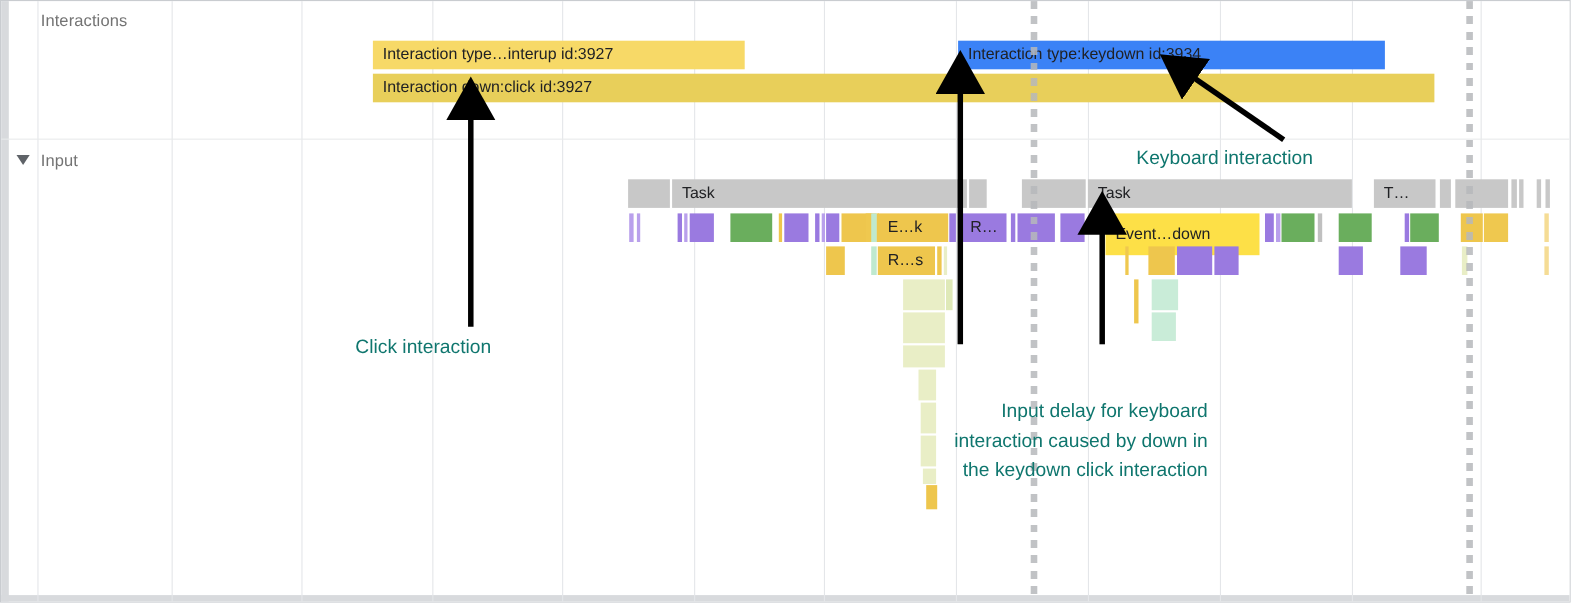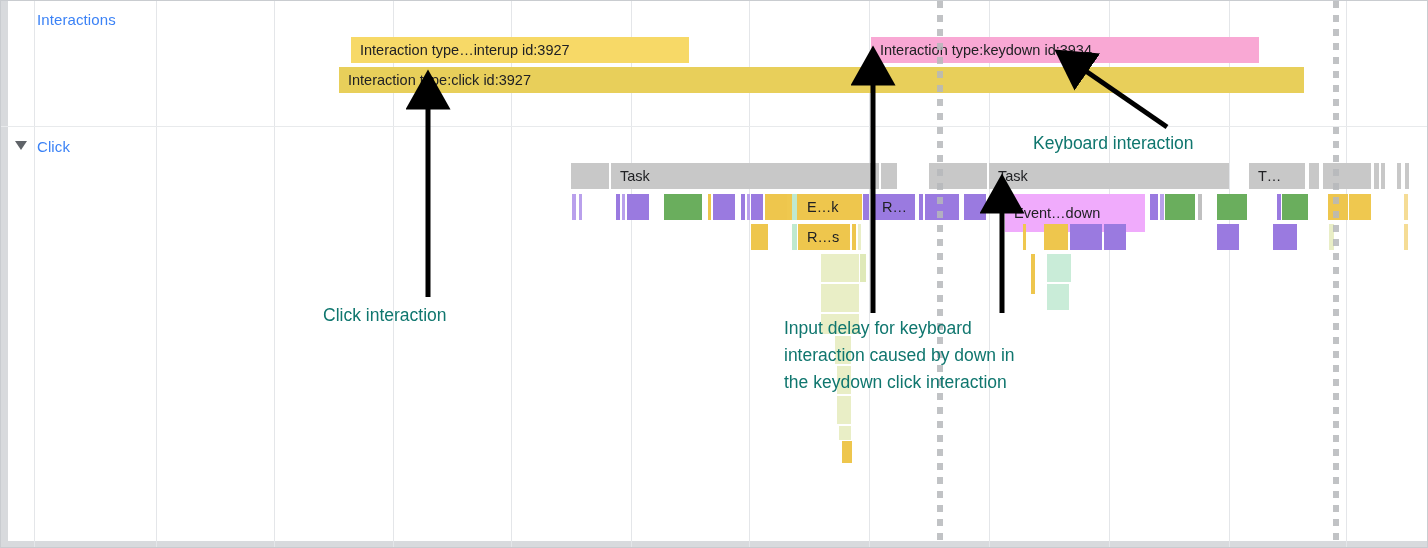--- a/index.html
+++ b/index.html
@@ -58,21 +58,21 @@
       to bottom,
       #b6b8bb 0px, #b6b8bb 7px,
       rgba(255,255,255,0) 7px, rgba(255,255,255,0) 14px);
     opacity: .85;
     z-index: 7;
   }
   
   .track-label {
     position: absolute;
     font-size: 15px;
-    color: #3b82f6;
+    color: #737373;
     white-space: nowrap;
     letter-spacing: .1px;
   }
   .tri {
     position: absolute;
     width: 0; height: 0;
     border-left: 6px solid transparent;
     border-right: 6px solid transparent;
     border-top: 9px solid #5f6368;
   }
@@ -82,33 +82,33 @@
     box-sizing: border-box;
     overflow: hidden;
     font-size: 14.5px;
     color: #202124;
     line-height: 1;
     display: flex;
     align-items: center;
     white-space: nowrap;
   }
   .bar.lbl { padding-left: 9px; }
-  .int-a { background: #f7d967; margin-left: 12px; }
+  .int-a { background: #f7d967; }
   .int-b { background: #e8cf5a; }
-  .int-key { background: #f9a8d4; }
+  .int-key { background: #3b82f6; }
   
   .anno {
     position: absolute;
     font-size: 17.5px;
     color: #0f766e;
     line-height: 1.55;
     white-space: nowrap;
     z-index: 9;
   }
-  .anno.center { text-align: left; }
+  .anno.center { text-align: right; margin-top: 45px; }
   .arrow { position: absolute; z-index: 9; }
 </style>
 </head>
 <body>
 
 <div id="root">
 
   <div class="left-rail"></div>
   <div class="bottom-rail"></div>
 
@@ -125,25 +125,25 @@
       <div class="vgrid" style="left: 1108px; background: rgb(228, 230, 233);"></div>
       <div class="vgrid" style="left: 1228px; background: rgb(228, 230, 233);"></div>
       <div class="vgrid" style="left: 1345px; background: rgb(228, 230, 233);"></div>
     </div>
 
   <div class="hdiv" style="top:125px"></div>
 
   <div class="track-label" style="left:36px; top:10px">Interactions</div>
 
   <div class="tri" style="left:14px; top:140px"></div>
-  <div class="track-label" style="left:36px; top:137px">Click</div>
+  <div class="track-label" style="left:36px; top:137px">Input</div>
 
   <div class="bar lbl int-a" style="left:338px; top:36px; width:338px; height:26px">Interaction type…interup id:3927</div>
 
-  <div class="bar lbl int-b" style="left:338px; top:66px; width:965px; height:26px">Interaction type:click id:3927</div>
+  <div class="bar lbl int-b" style="left:338px; top:66px; width:965px; height:26px">Interaction down:click id:3927</div>
 
   <div class="bar lbl int-key" style="left:870px; top:36px; width:388px; height:26px">Interaction type:keydown id:3934</div>
 
   <div id="task-row">
       <div class="bar" style="left: 570px; top: 162px; width: 38px; height: 26px; background: rgb(200, 200, 200);"></div>
       <div class="bar lbl" style="left: 610px; top: 162px; width: 262px; height: 26px; background: rgb(200, 200, 200);">Task</div>
       <div class="bar" style="left: 874px; top: 162px; width: 4px; height: 26px; background: rgb(200, 200, 200);"></div>
       <div class="bar" style="left: 880px; top: 162px; width: 16px; height: 26px; background: rgb(200, 200, 200);"></div>
       <div class="bar" style="left: 928px; top: 162px; width: 58px; height: 26px; background: rgb(200, 200, 200);"></div>
       <div class="bar lbl" style="left: 988px; top: 162px; width: 240px; height: 26px; background: rgb(200, 200, 200);">Task</div>
@@ -170,21 +170,21 @@
       <div class="bar" style="left: 764px; top: 193px; width: 32px; height: 26px; background: rgb(238, 198, 77);"></div>
       <div class="bar" style="left: 796px; top: 193px; width: 2px; height: 26px; background: rgb(238, 198, 77);"></div>
       <div class="bar" style="left: 786px; top: 193px; width: 6px; height: 26px; background: rgb(239, 200, 79);"></div>
       <div class="bar" style="left: 791px; top: 193px; width: 5px; height: 26px; background: rgb(191, 233, 207);"></div>
       <div class="bar lbl" style="left: 797px; top: 193px; width: 64px; height: 26px; background: rgb(238, 198, 77);">E…k</div>
       <div class="bar" style="left: 862px; top: 193px; width: 6px; height: 26px; background: rgb(154, 122, 224);"></div>
       <div class="bar lbl" style="left: 872px; top: 193px; width: 42px; height: 26px; background: rgb(154, 122, 224);">R…</div>
       <div class="bar" style="left: 918px; top: 193px; width: 4px; height: 26px; background: rgb(154, 122, 224);"></div>
       <div class="bar" style="left: 924px; top: 193px; width: 34px; height: 26px; background: rgb(154, 122, 224);"></div>
       <div class="bar" style="left: 963px; top: 193px; width: 22px; height: 26px; background: rgb(154, 122, 224);"></div>
-      <div class="bar lbl" style="left: 1004px; top: 193px; width: 140px; height: 38px; background: #f0abfc;">Event…down</div>
+      <div class="bar lbl" style="left: 1004px; top: 193px; width: 140px; height: 38px; background: #fde047;">Event…down</div>
       <div class="bar" style="left: 1149px; top: 193px; width: 8px; height: 26px; background: rgb(154, 122, 224);"></div>
       <div class="bar" style="left: 1159px; top: 193px; width: 4px; height: 26px; background: rgb(185, 160, 236);"></div>
       <div class="bar" style="left: 1164px; top: 193px; width: 30px; height: 26px; background: rgb(106, 174, 93);"></div>
       <div class="bar" style="left: 1197px; top: 193px; width: 4px; height: 26px; background: rgb(192, 192, 192);"></div>
       <div class="bar" style="left: 1216px; top: 193px; width: 30px; height: 26px; background: rgb(106, 174, 93);"></div>
       <div class="bar" style="left: 1276px; top: 193px; width: 4px; height: 26px; background: rgb(154, 122, 224);"></div>
       <div class="bar" style="left: 1281px; top: 193px; width: 26px; height: 26px; background: rgb(106, 174, 93);"></div>
       <div class="bar" style="left: 1327px; top: 193px; width: 20px; height: 26px; background: rgb(238, 198, 77);"></div>
       <div class="bar" style="left: 1348px; top: 193px; width: 22px; height: 26px; background: rgb(239, 200, 79);"></div>
       <div class="bar" style="left: 1403px; top: 193px; width: 4px; height: 26px; background: rgb(245, 220, 149);"></div>

